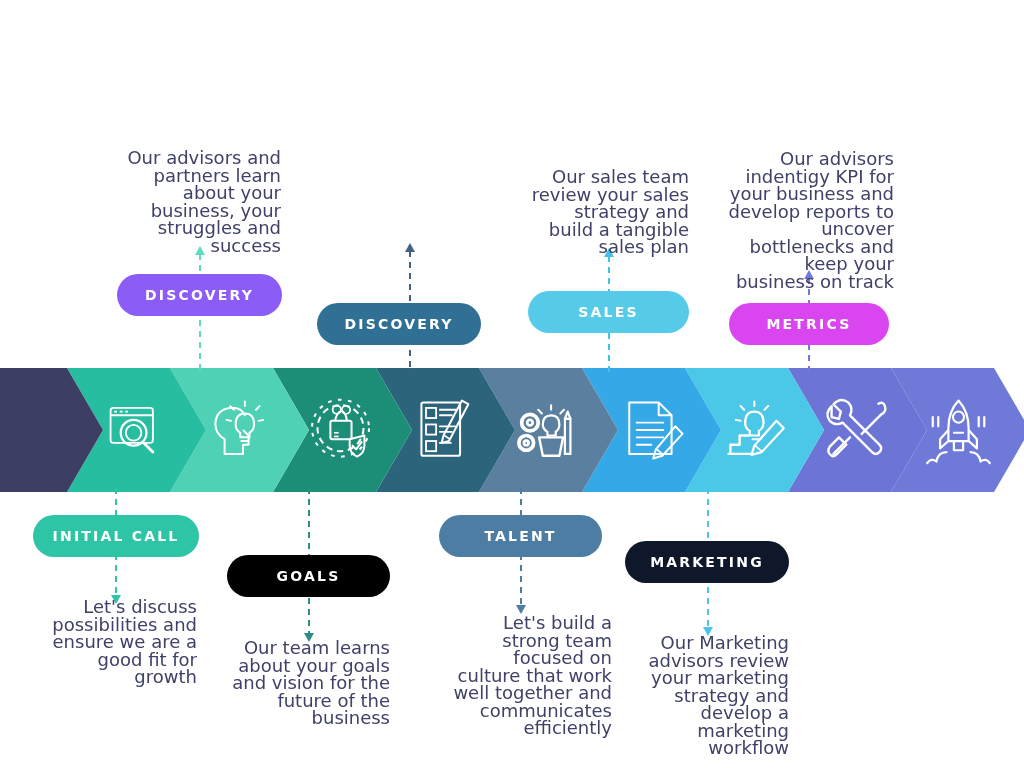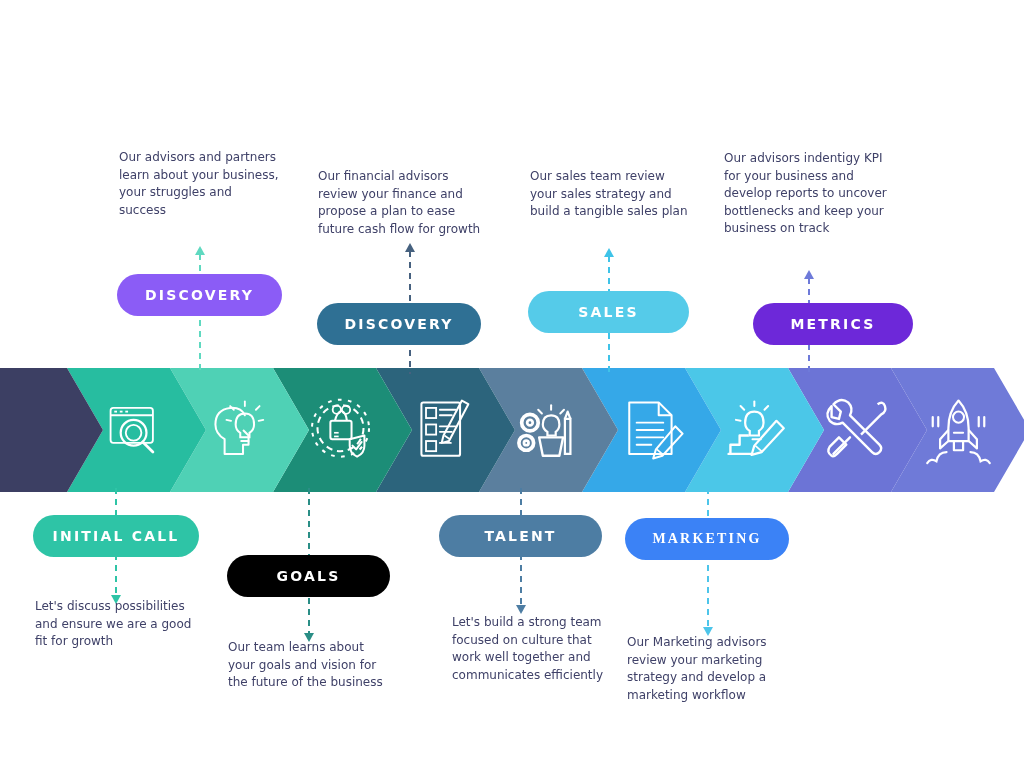--- a/index.html
+++ b/index.html
@@ -36,23 +36,23 @@
     letter-spacing:2.2px;
     white-space:nowrap;
     box-sizing:border-box;
     padding:0 18px;
   }
 
   
   .caption{
     position:absolute;
     color:#3f4168;
-    font-size:12px;
+    font-size:18px;
     line-height:17.5px;
-    text-align:left;
+    text-align:right;
     font-family:"DejaVu Sans", sans-serif;
   }
 </style>
 </head>
 <body>
 
 <div id="stage">
 
   <div id="chevron-bar">
     <svg width="1024" height="124" viewBox="0 0 1024 124" xmlns="http://www.w3.org/2000/svg">
@@ -221,33 +221,32 @@
     <div class="conn-line" style="background:repeating-linear-gradient(to bottom,#4dc5ea 0 6px,transparent 6px 11px);"></div>
     <div class="conn-arrow down" style="border-top-color:#4dc5ea;"></div>
   </div>
 
   <div class="pill" style="left:117px;top:274px;width:165px;background:#8b5cf6;">DISCOVERY</div>
 
   <div class="pill" style="left:317px;top:303px;width:164px;background:#2f7094;">DISCOVERY</div>
 
   <div class="pill" style="left:528px;top:291px;width:161px;background:#55cbe9;text-align:right;">SALES</div>
 
-  <div class="pill" style="left:753px;top:303px;width:160px;background:#6d28d9;">METRICS</div>
+  <div class="pill" style="left:729px;top:303px;width:160px;background:#d946ef;">METRICS</div>
 
   <div class="pill" style="left:33px;top:515px;width:166px;background:#2ec4a6;">INITIAL CALL</div>
 
   <div class="pill" style="left:227px;top:555px;width:163px;background:#000000;">GOALS</div>
 
   <div class="pill" style="left:439px;top:515px;width:163px;background:#4d7da3;">TALENT</div>
 
-  <div class="pill" style="left:625px;top:518px;width:164px;background:#3b82f6;font-family:Liberation Serif, serif;">MARKETING</div>
+  <div class="pill" style="left:625px;top:541px;width:164px;background:#0f172a;">MARKETING</div>
 
   <div class="caption" style="left:119px;top:149px;width:162px;">Our advisors and partners learn about your business, your struggles and success</div>
 
-  <div class="caption" style="left:318px;top:168px;width:164px;">Our financial advisors review your finance and propose a plan to ease future cash flow for growth</div>
 
   <div class="caption" style="left:530px;top:168px;width:159px;">Our sales team review your sales strategy and build a tangible sales plan</div>
 
   <div class="caption" style="left:724px;top:150px;width:170px;">Our advisors indentigy KPI for your business and develop reports to uncover bottlenecks and keep your business on track</div>
 
   <div class="caption" style="left:35px;top:598px;width:162px;">Let's discuss possibilities and ensure we are a good fit for growth</div>
 
   <div class="caption" style="left:228px;top:639px;width:162px;">Our team learns about your goals and vision for the future of the business</div>
 
   <div class="caption" style="left:452px;top:614px;width:160px;">Let's build a strong team focused on culture that work well together and communicates efficiently</div>

